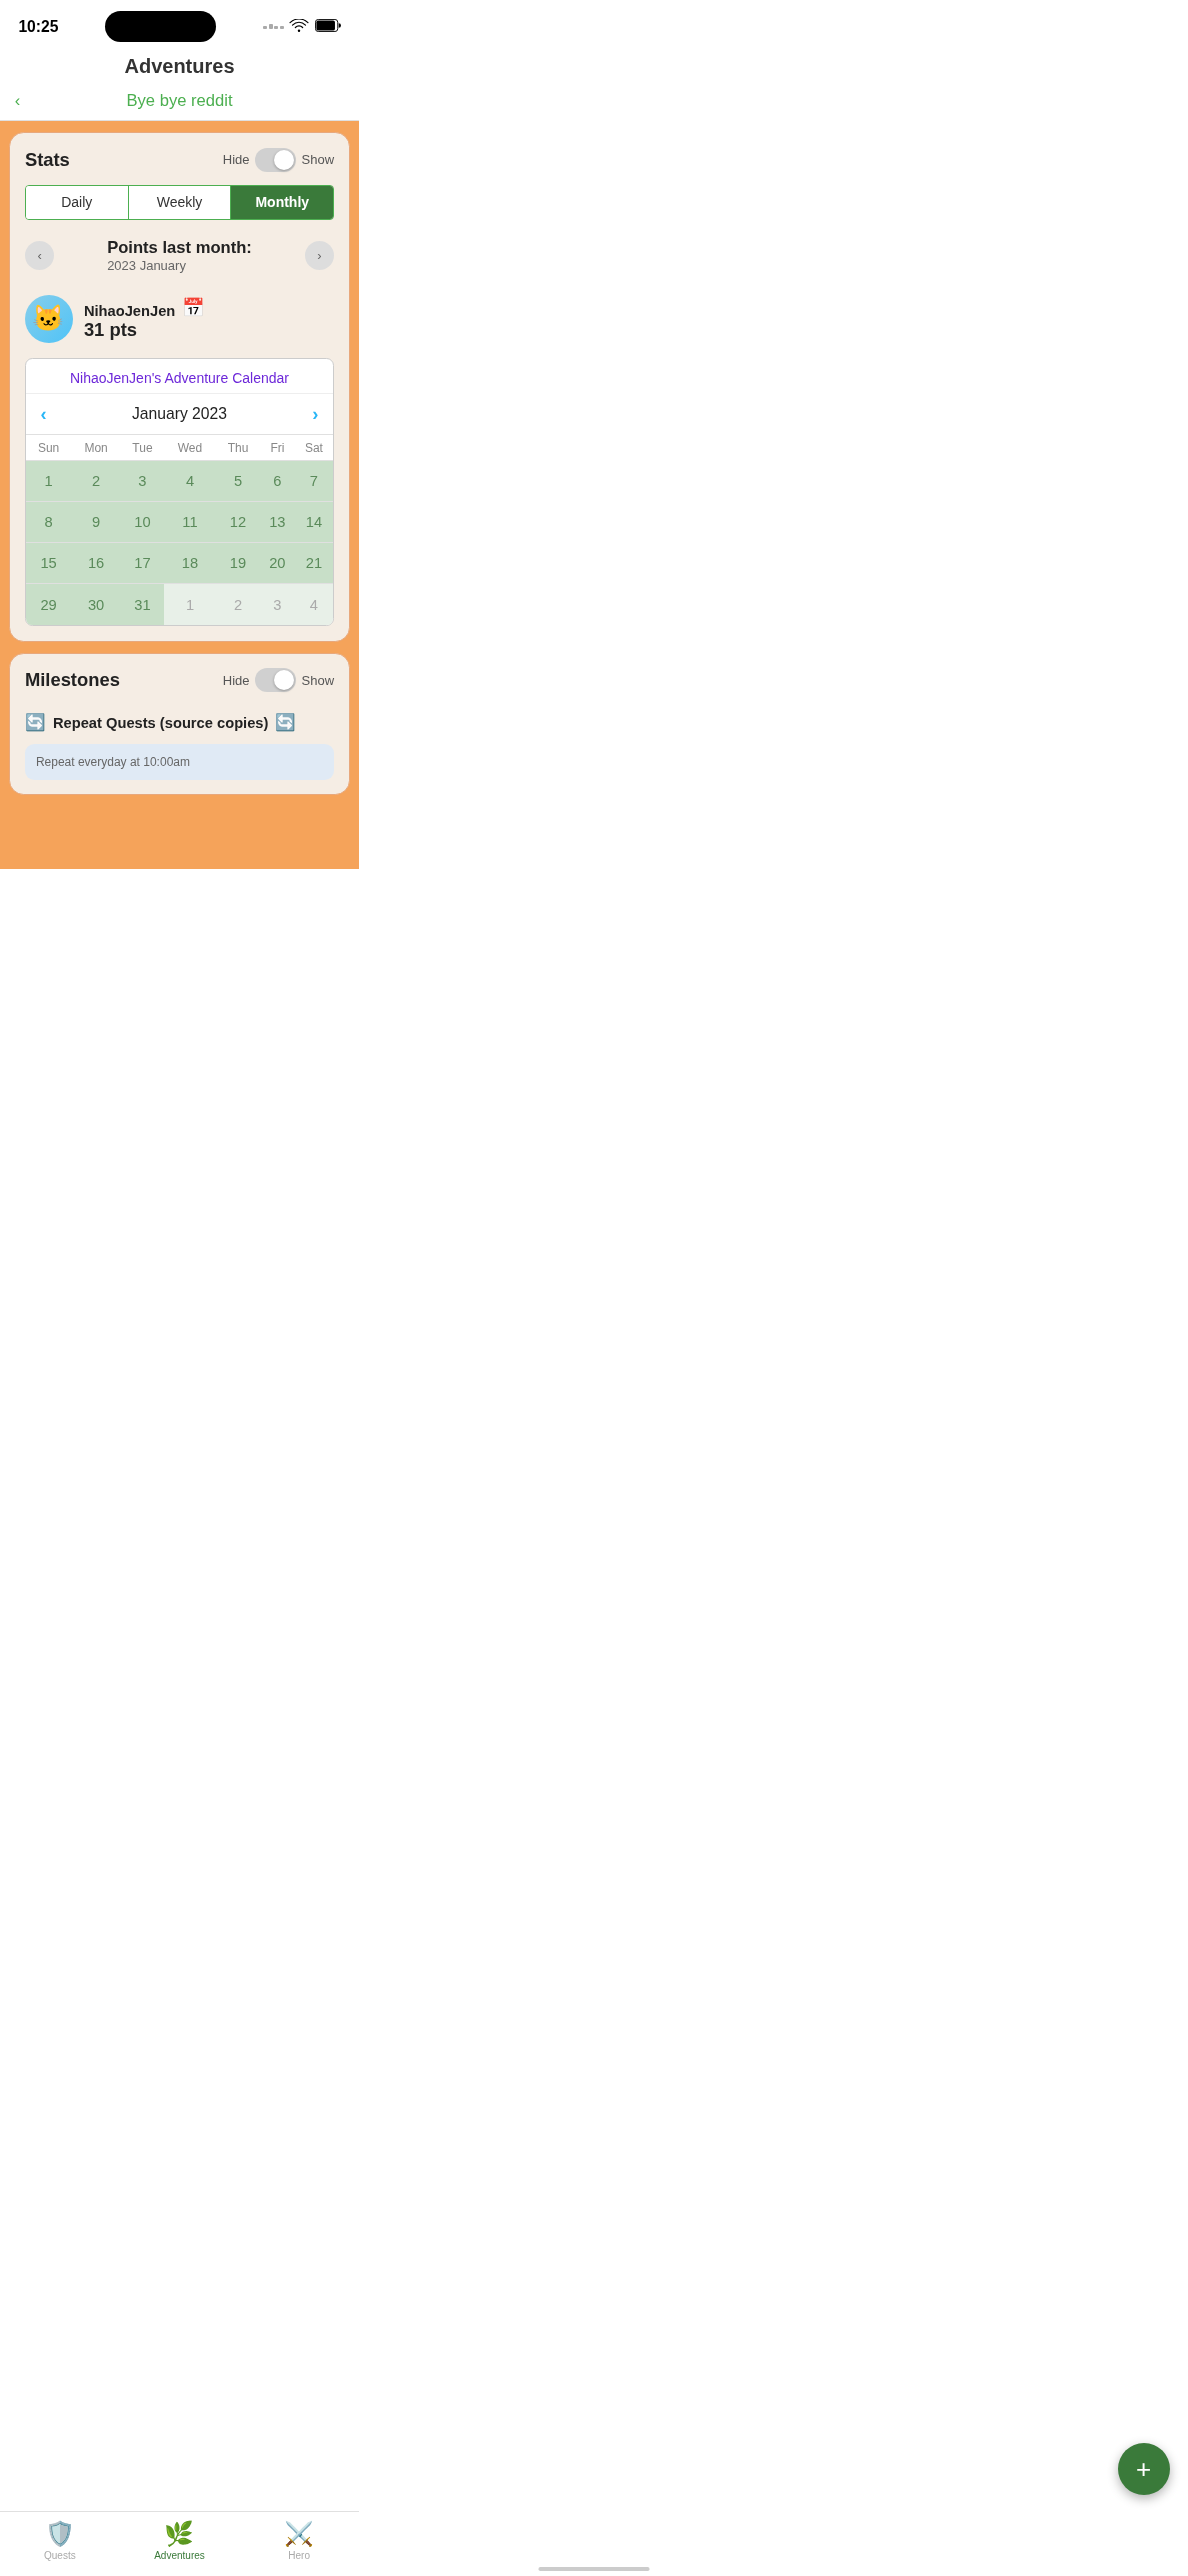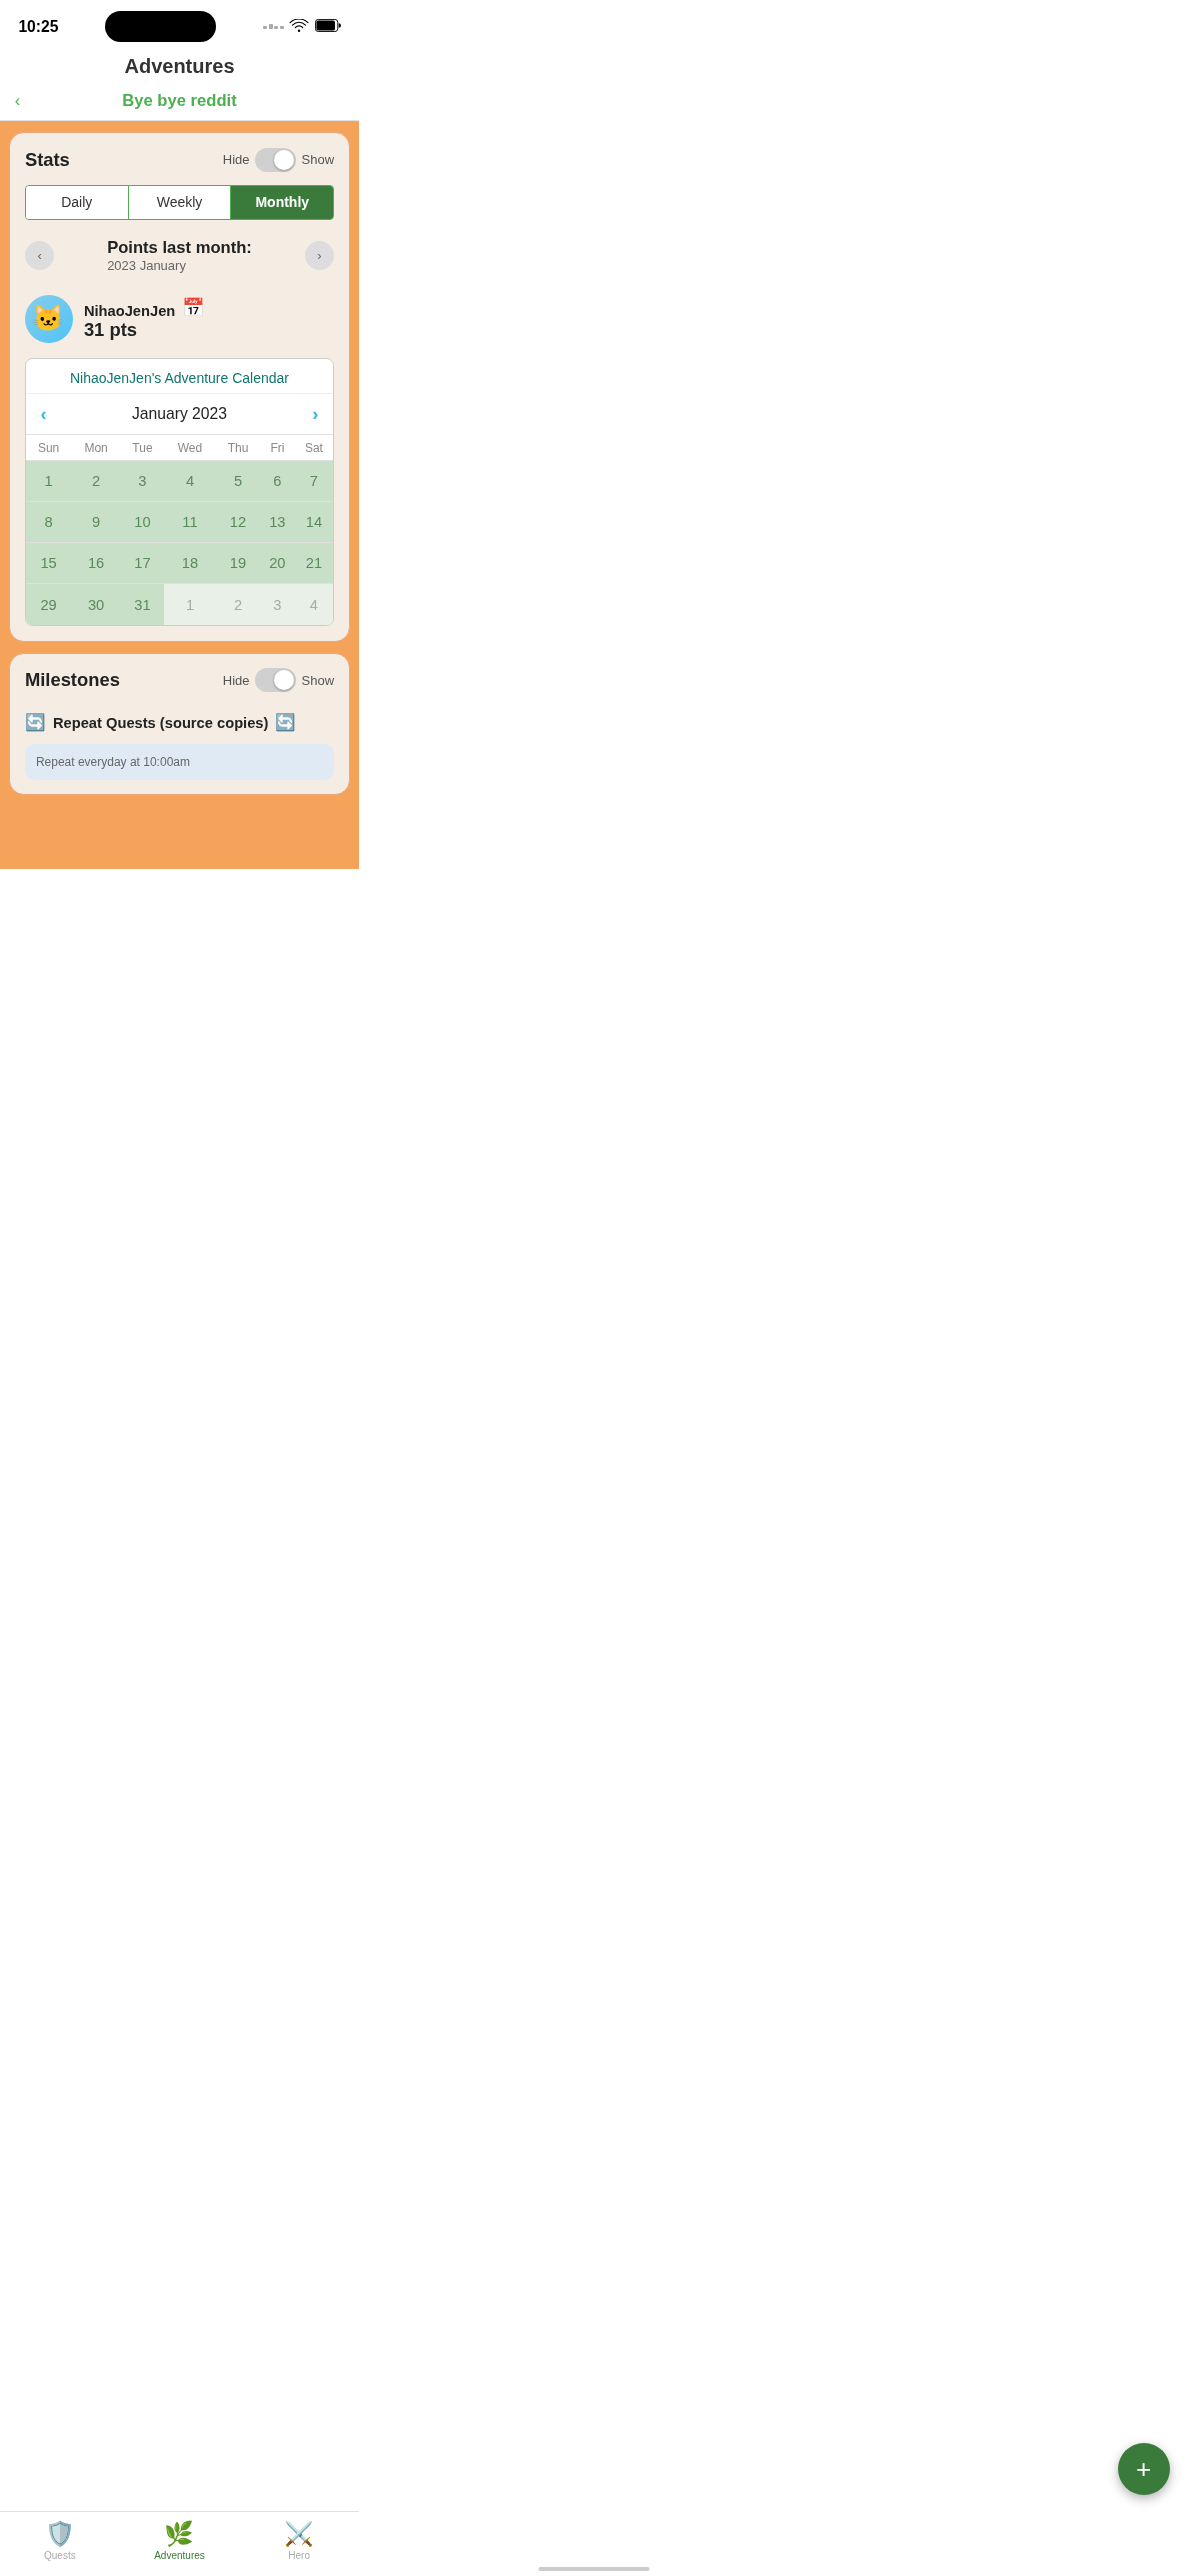--- a/index.html
+++ b/index.html
@@ -66,21 +66,21 @@
       position: absolute;
       left: 14.7px;
       display: flex;
       align-items: center;
       color: #4caf50;
       font-size: 16.6px;
       cursor: pointer;
     }
     .nav-title {
       font-size: 16.6px;
-      font-weight: 700;
+      font-weight: 400;
       color: #4caf50;
     }
 
     
     .scroll-area {
       background: #f5a35a;
       padding: 11px 9.2px 74px;
       min-height: calc(778px - 147px);
     }
 
@@ -240,21 +240,21 @@
     .calendar-box {
       background: #fff;
       border: 0.9px solid #ccc;
       border-radius: 7.4px;
       overflow: hidden;
     }
     .cal-title {
       text-align: center;
       font-size: 14px;
       font-weight: 500;
-      color: #0f766e;
+      color: #6d28d9;
       padding: 11px 0 7.4px;
       border-bottom: 0.9px solid #eee;
     }
     .cal-nav {
       display: flex;
       align-items: center;
       justify-content: space-between;
       padding: 9.2px 14.7px;
     }
     .cal-nav-btn {

